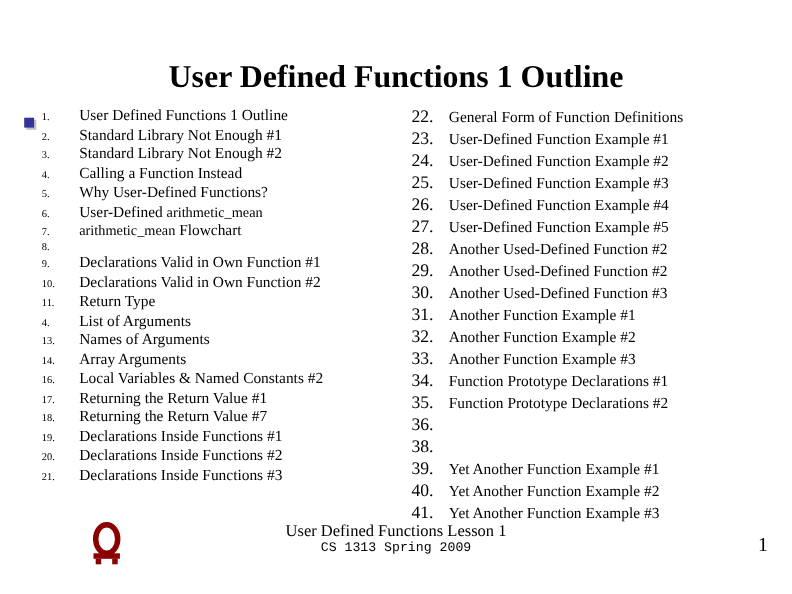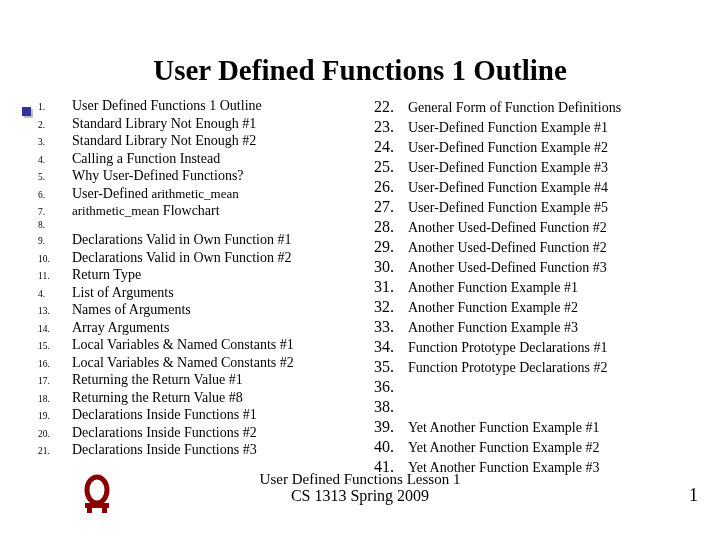--- a/index.html
+++ b/index.html
@@ -87,21 +87,22 @@
     display: flex;
     align-items: center;
     justify-content: center;
     font-size: 15px;
   }
   .footer-text {
     text-align: center;
     line-height: 1.1;
   }
   .footer-sub {
-    font-size: 16px;
+    font-size: 12px;
+    font-family: Liberation Mono, monospace;
   }
   .pagenum {
     position: absolute;
     right: 22px;
     bottom: 16px;
     font-size: 18px;
   }
   .logo {
     position: absolute;
     left: 80px;
@@ -171,34 +172,30 @@
         </div>
         <div class="row">
           <span class="num">13.</span>
           <span class="txt">Names of Arguments</span>
         </div>
         <div class="row">
           <span class="num">14.</span>
           <span class="txt">Array Arguments</span>
         </div>
         <div class="row">
-          <span class="num">15.</span>
-          <span class="txt">Local Variables &amp; Named Constants #1</span>
-        </div>
-        <div class="row">
           <span class="num">16.</span>
           <span class="txt">Local Variables &amp; Named Constants #2</span>
         </div>
         <div class="row">
           <span class="num">17.</span>
           <span class="txt">Returning the Return Value #1</span>
         </div>
         <div class="row">
           <span class="num">18.</span>
-          <span class="txt">Returning the Return Value #8</span>
+          <span class="txt">Returning the Return Value #7</span>
         </div>
         <div class="row">
           <span class="num">19.</span>
           <span class="txt">Declarations Inside Functions #1</span>
         </div>
         <div class="row">
           <span class="num">20.</span>
           <span class="txt">Declarations Inside Functions #2</span>
         </div>
         <div class="row">

